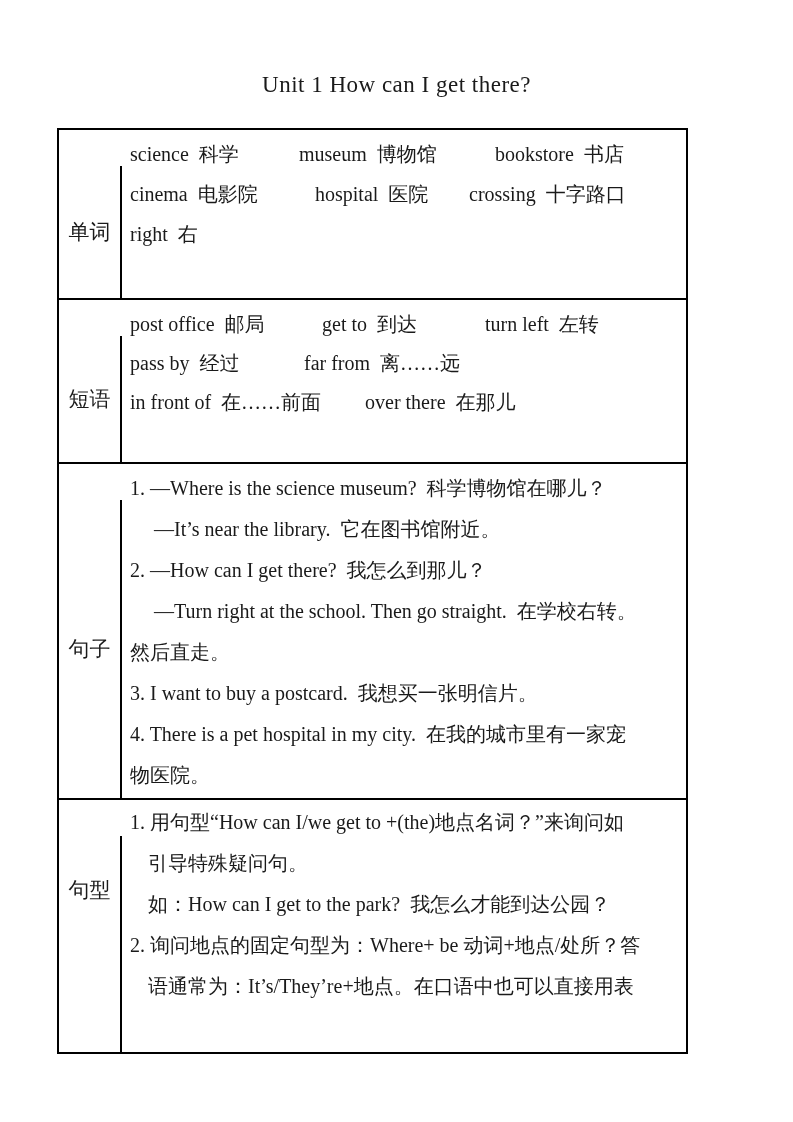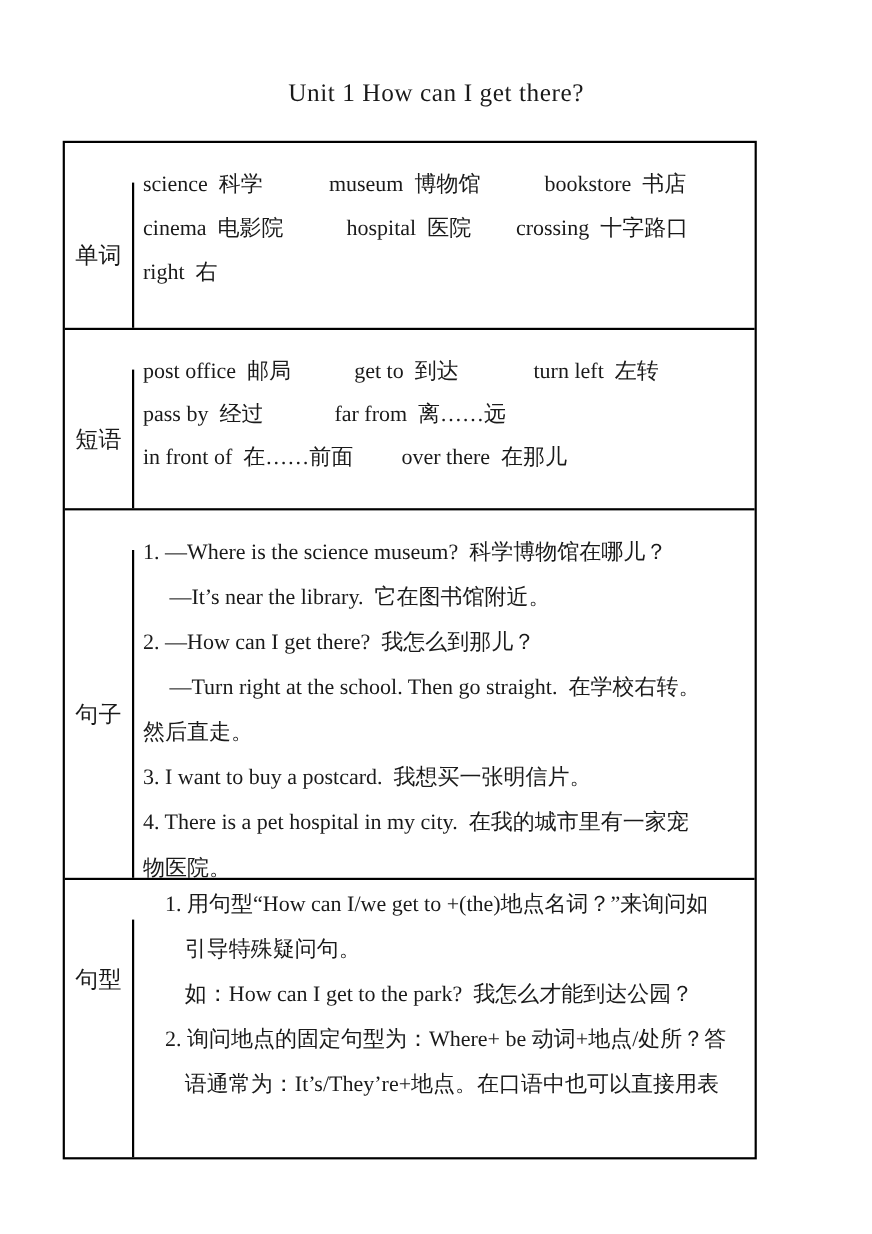--- a/index.html
+++ b/index.html
@@ -36,25 +36,25 @@
     border-right:2px solid #000;
     display:flex;justify-content:center;align-items:center;
     font-size:21px;
     box-sizing:border-box;
     margin-top:36px;
   }
   .r4 .lcell{align-items:flex-start;padding-top:40px;}
   .ccell{
     flex:1 1 auto;
     position:relative;
-    padding-top:20px;
+    padding-top:6px;
     font-size:20px;
     overflow:hidden;
   }
-  .r4 .ccell{padding-top:4px;margin-left:20px;}
+  .r4 .ccell{padding-top:4px;}
   .line{position:relative;}
   .r1 .line{height:40px}
   .r2 .line{height:39px}
   .r3 .line,.r4 .line{height:41px}
   .it{
     position:absolute;top:6px;
     white-space:pre;
     line-height:1.2;
   }
 </style>

